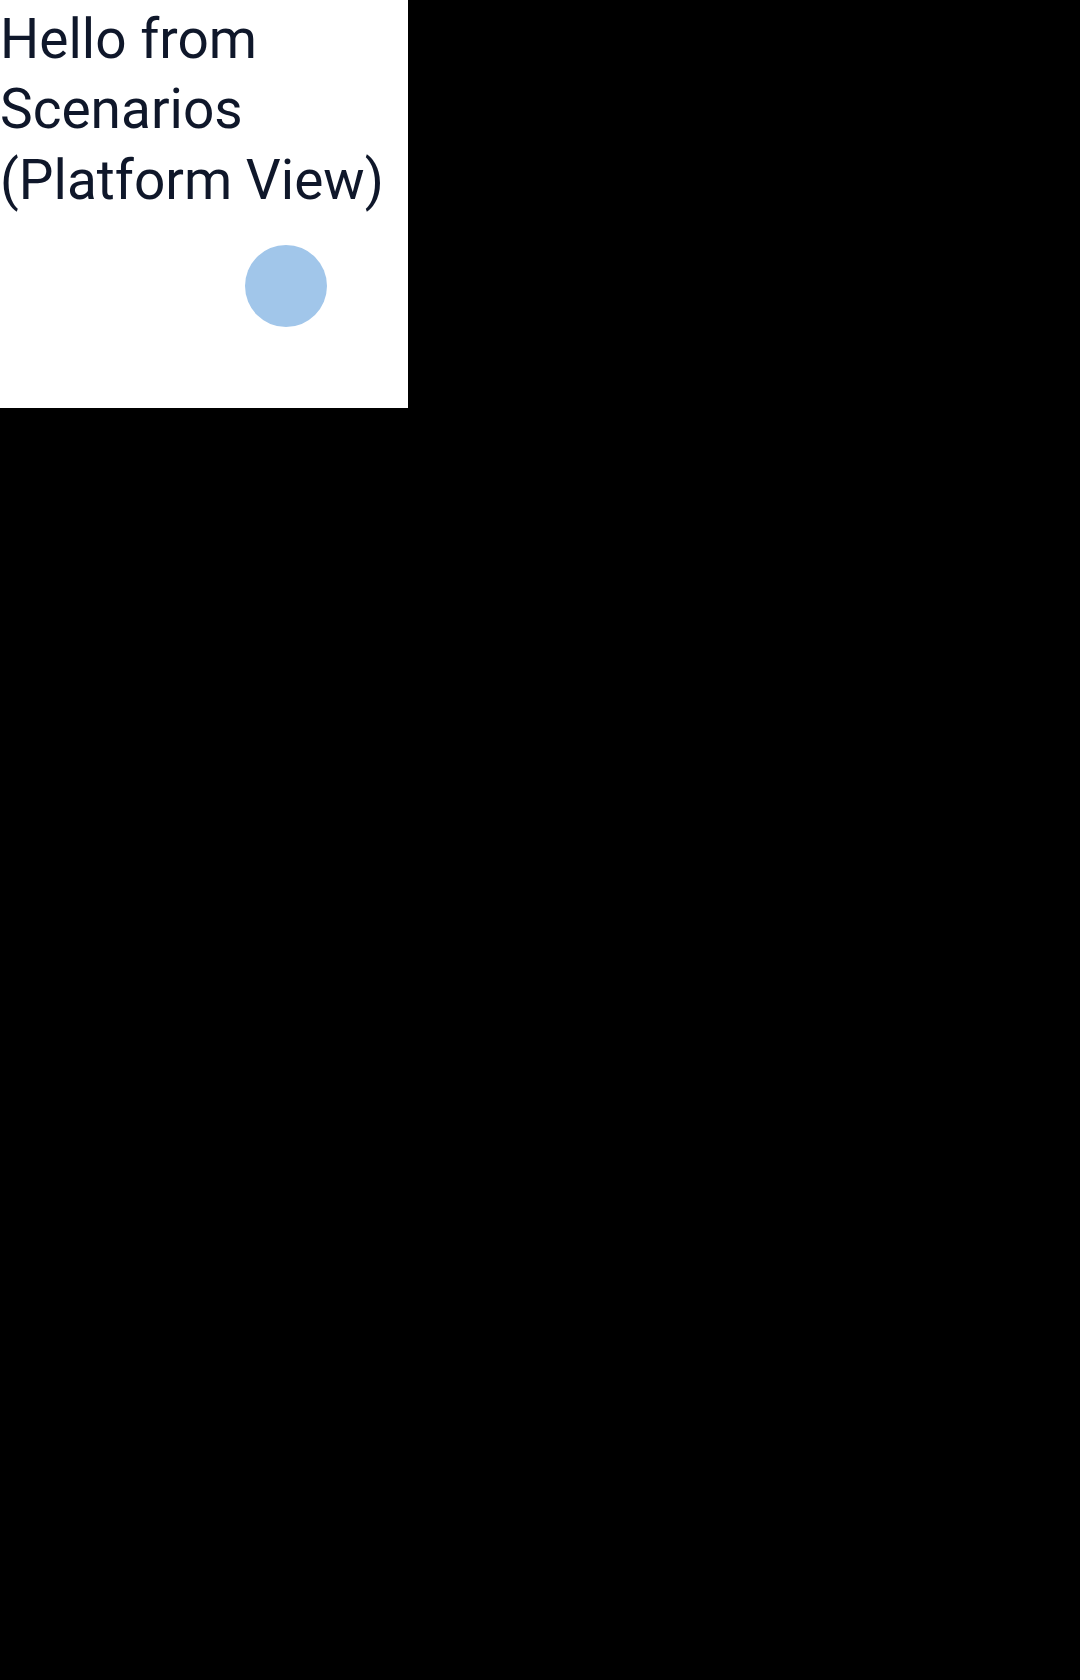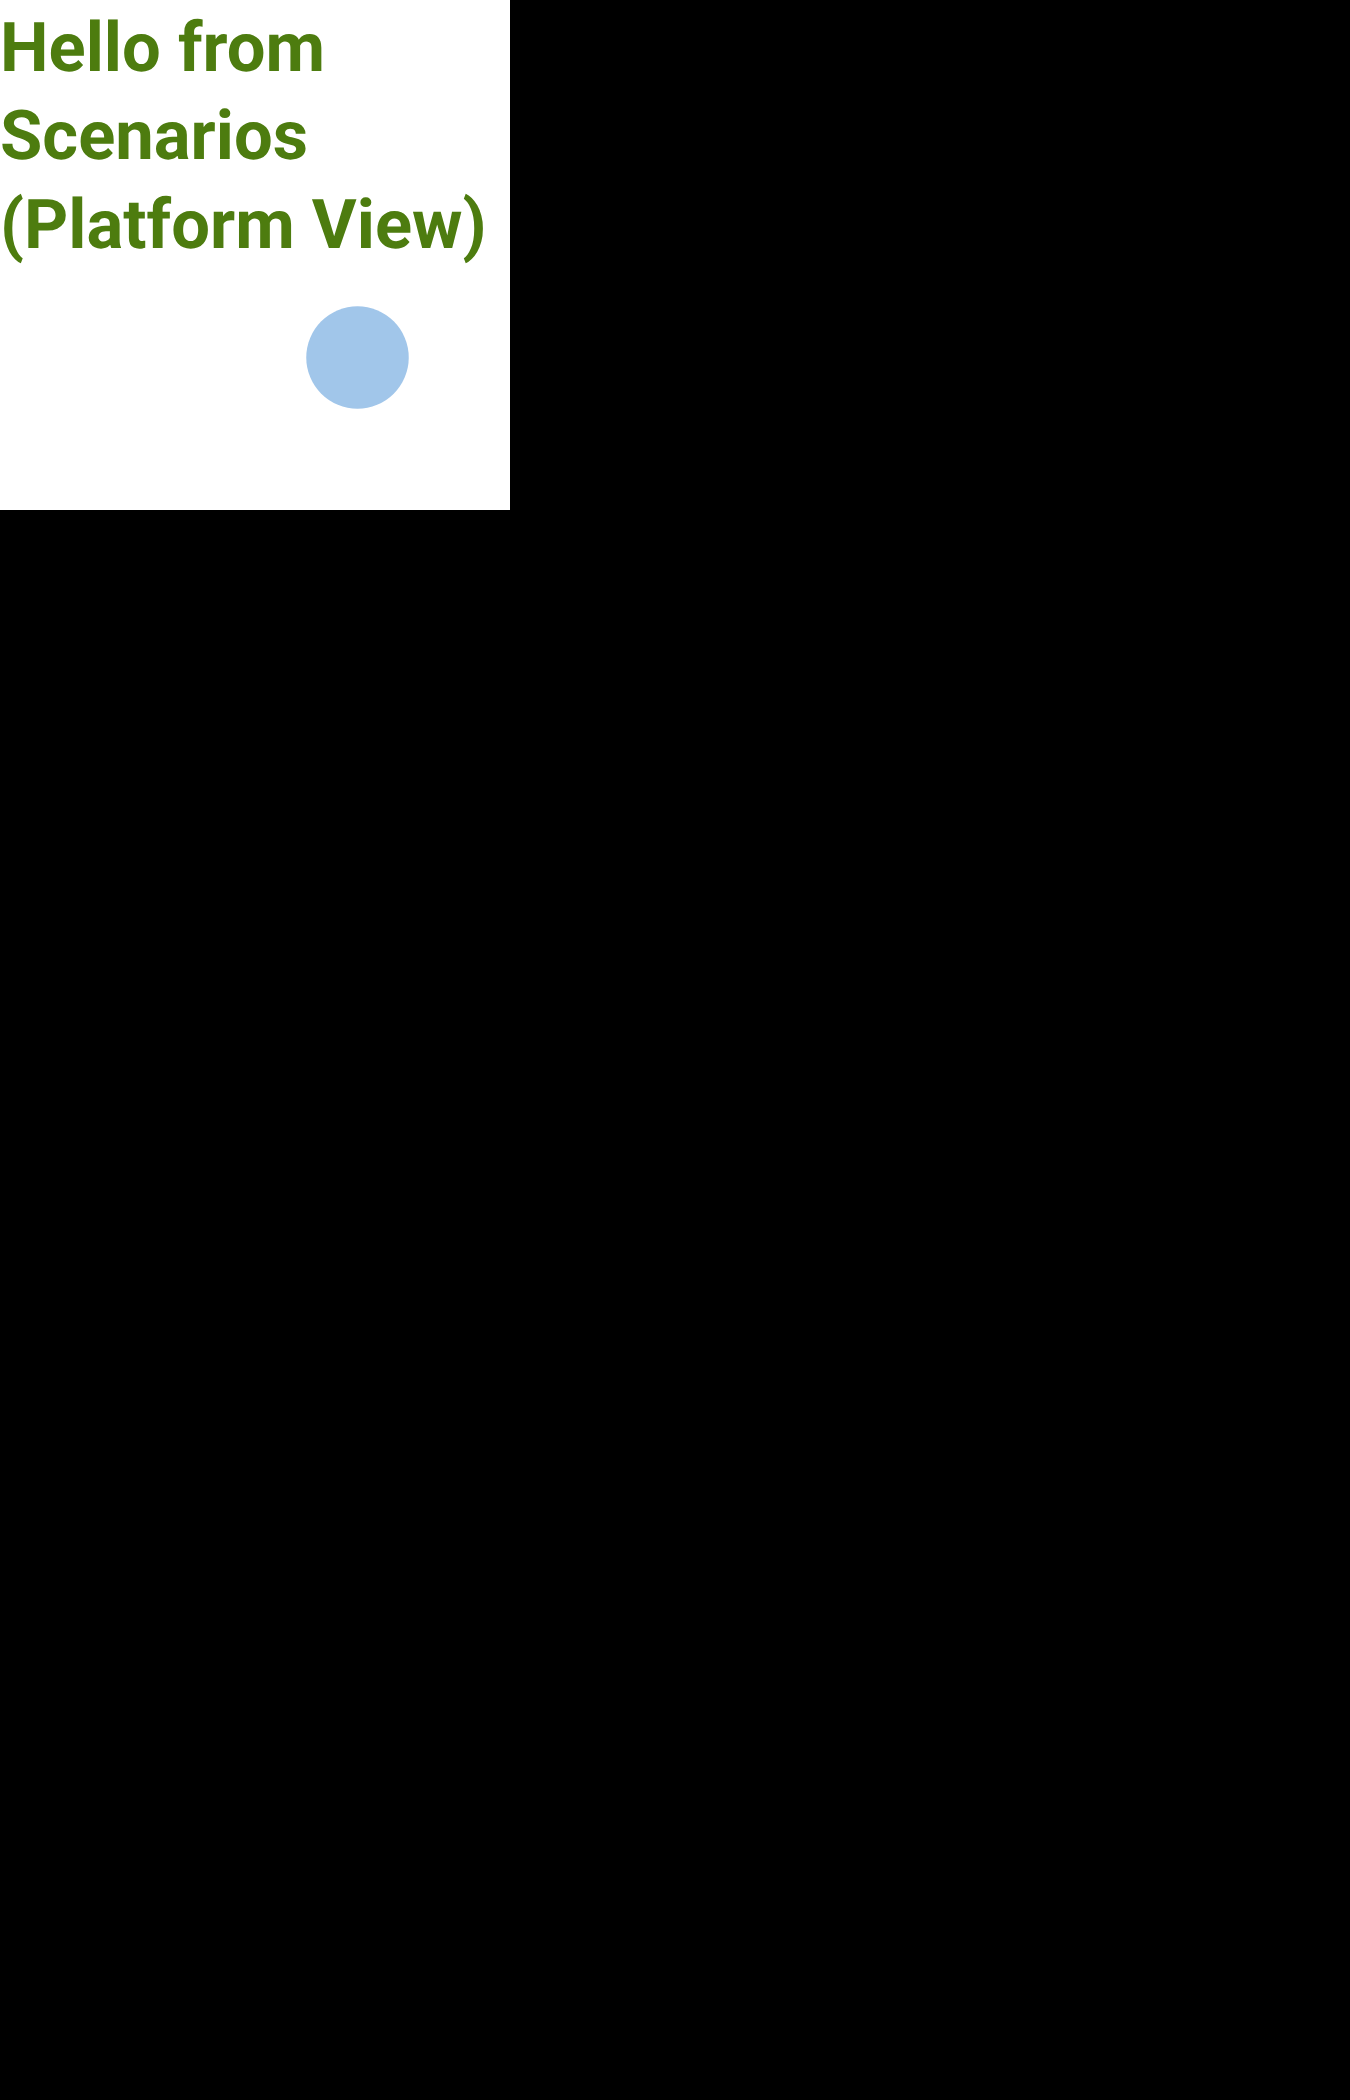--- a/index.html
+++ b/index.html
@@ -21,22 +21,22 @@
       width: 408px;
       height: 408px;
       background: #ffffff;
     }
     .platform-view-label {
       position: absolute;
       top: 4px;
       left: 0;
       font-size: 55px;
       line-height: 1.28;
-      color: #4d7c0f;
-      font-weight: 700;
+      color: #0f172a;
+      font-weight: 400;
       letter-spacing: 0px;
     }
     .touch-indicator {
       position: absolute;
       width: 82px;
       height: 82px;
       border-radius: 50%;
       background: #a1c6ea;
       transform: translate(-50%, -50%);
     }

